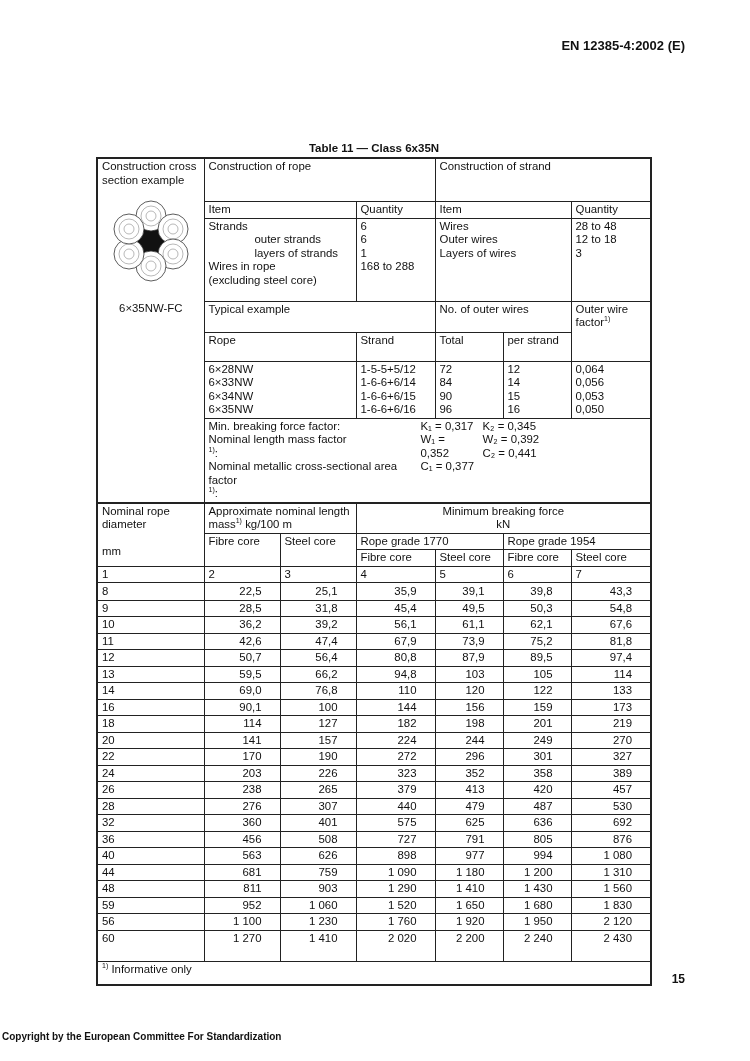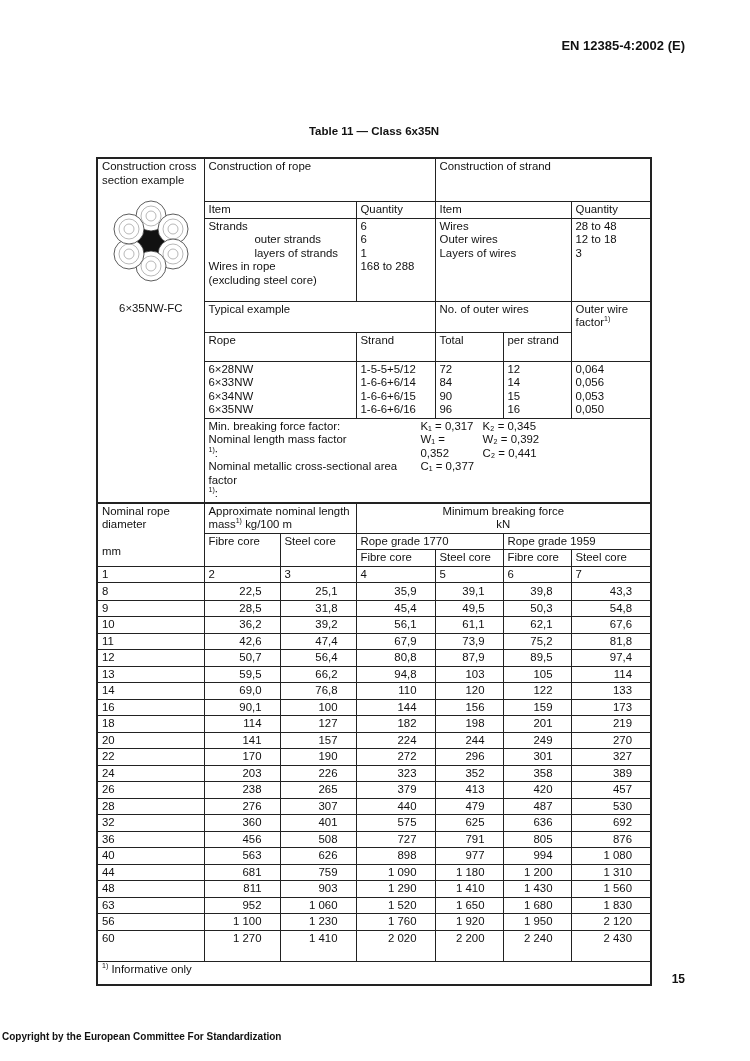--- a/index.html
+++ b/index.html
@@ -1,18 +1,18 @@
 <!DOCTYPE html>
 <html><head>
 <meta charset="utf-8">
 <style>
   html, body { margin:0; padding:0; background:#fff; }
   body { width:750px; height:1061px; position:relative; font-family:"Liberation Sans", sans-serif; color:#111; overflow:hidden; }
   .doc-id { position:absolute; left:0; right:65px; top:38px; text-align:right; font-weight:bold; font-size:13px; }
-  .tbl-title { position:absolute; left:0; width:748px; top:125px; text-align:center; font-weight:bold; font-size:11.5px; }
+  .tbl-title { position:absolute; left:0; width:748px; top:142px; text-align:center; font-weight:bold; font-size:11.5px; }
   .page-num { position:absolute; right:65px; top:972px; font-weight:bold; font-size:12px; }
   .copyright { position:absolute; left:2px; top:1031px; font-weight:bold; font-size:10px; line-height:12px; }
   table.main { position:absolute; left:96px; top:157px; width:554px; border-collapse:collapse; font-size:11.4px; line-height:13.5px; table-layout:fixed; }
   table.main td { border:1px solid #222; padding:1px 4px; vertical-align:top; }
   .outer-l { border-left:2px solid #222 !important; }
   .outer-r { border-right:2px solid #222 !important; }
   .outer-t { border-top:2px solid #222 !important; }
   .outer-b { border-bottom:2px solid #222 !important; }
   .indent { padding-left:46px; display:block; }
   .r { text-align:right; }
@@ -181,21 +181,21 @@
       <span>Nominal rope diameter</span><br><br>
       <span>mm</span>
     </td>
     <td colspan="2"><span>Approximate nominal length mass</span><sup>1)</sup> <span>kg/100 m</span></td>
     <td colspan="4" class="c outer-r"><span>Minimum breaking force</span><br><span>kN</span></td>
   </tr>
   <tr>
     <td rowspan="2">Fibre core</td>
     <td rowspan="2">Steel core</td>
     <td colspan="2">Rope grade 1770</td>
-    <td colspan="2" class="outer-r">Rope grade 1959</td>
+    <td colspan="2" class="outer-r">Rope grade 1954</td>
   </tr>
   <tr>
     <td>Fibre core</td>
     <td>Steel core</td>
     <td>Fibre core</td>
     <td class="outer-r">Steel core</td>
   </tr>
   <tr>
     <td class="outer-l" style="border-top:1px solid #222;">1</td>
     <td>2</td>
@@ -372,21 +372,21 @@
       <tr class="data">
         <td class="outer-l">48</td>
         <td class="r num">811</td>
         <td class="r num">903</td>
         <td class="r num">1 290</td>
         <td class="r num">1 410</td>
         <td class="r num">1 430</td>
         <td class="outer-r r num">1 560</td>
       </tr>
       <tr class="data">
-        <td class="outer-l">63</td>
+        <td class="outer-l">59</td>
         <td class="r num">952</td>
         <td class="r num">1 060</td>
         <td class="r num">1 520</td>
         <td class="r num">1 650</td>
         <td class="r num">1 680</td>
         <td class="outer-r r num">1 830</td>
       </tr>
       <tr class="data">
         <td class="outer-l">56</td>
         <td class="r num">1 100</td>

